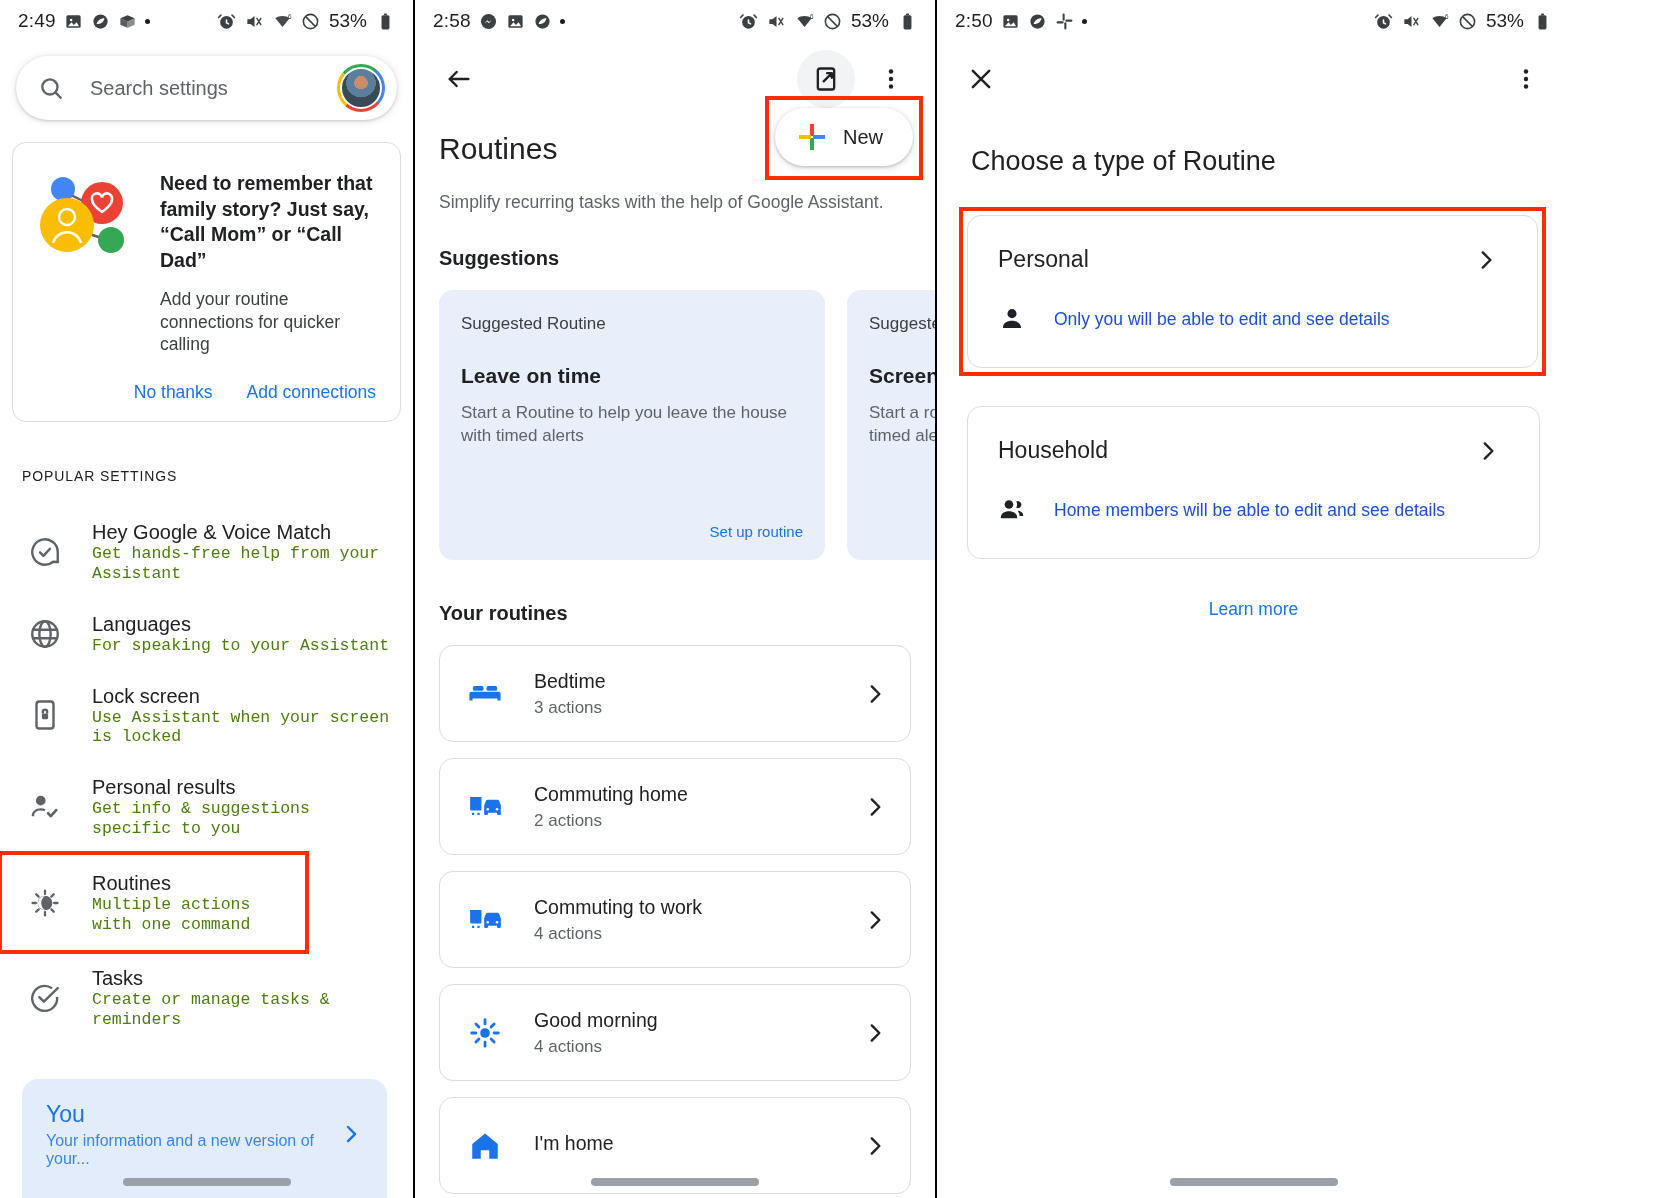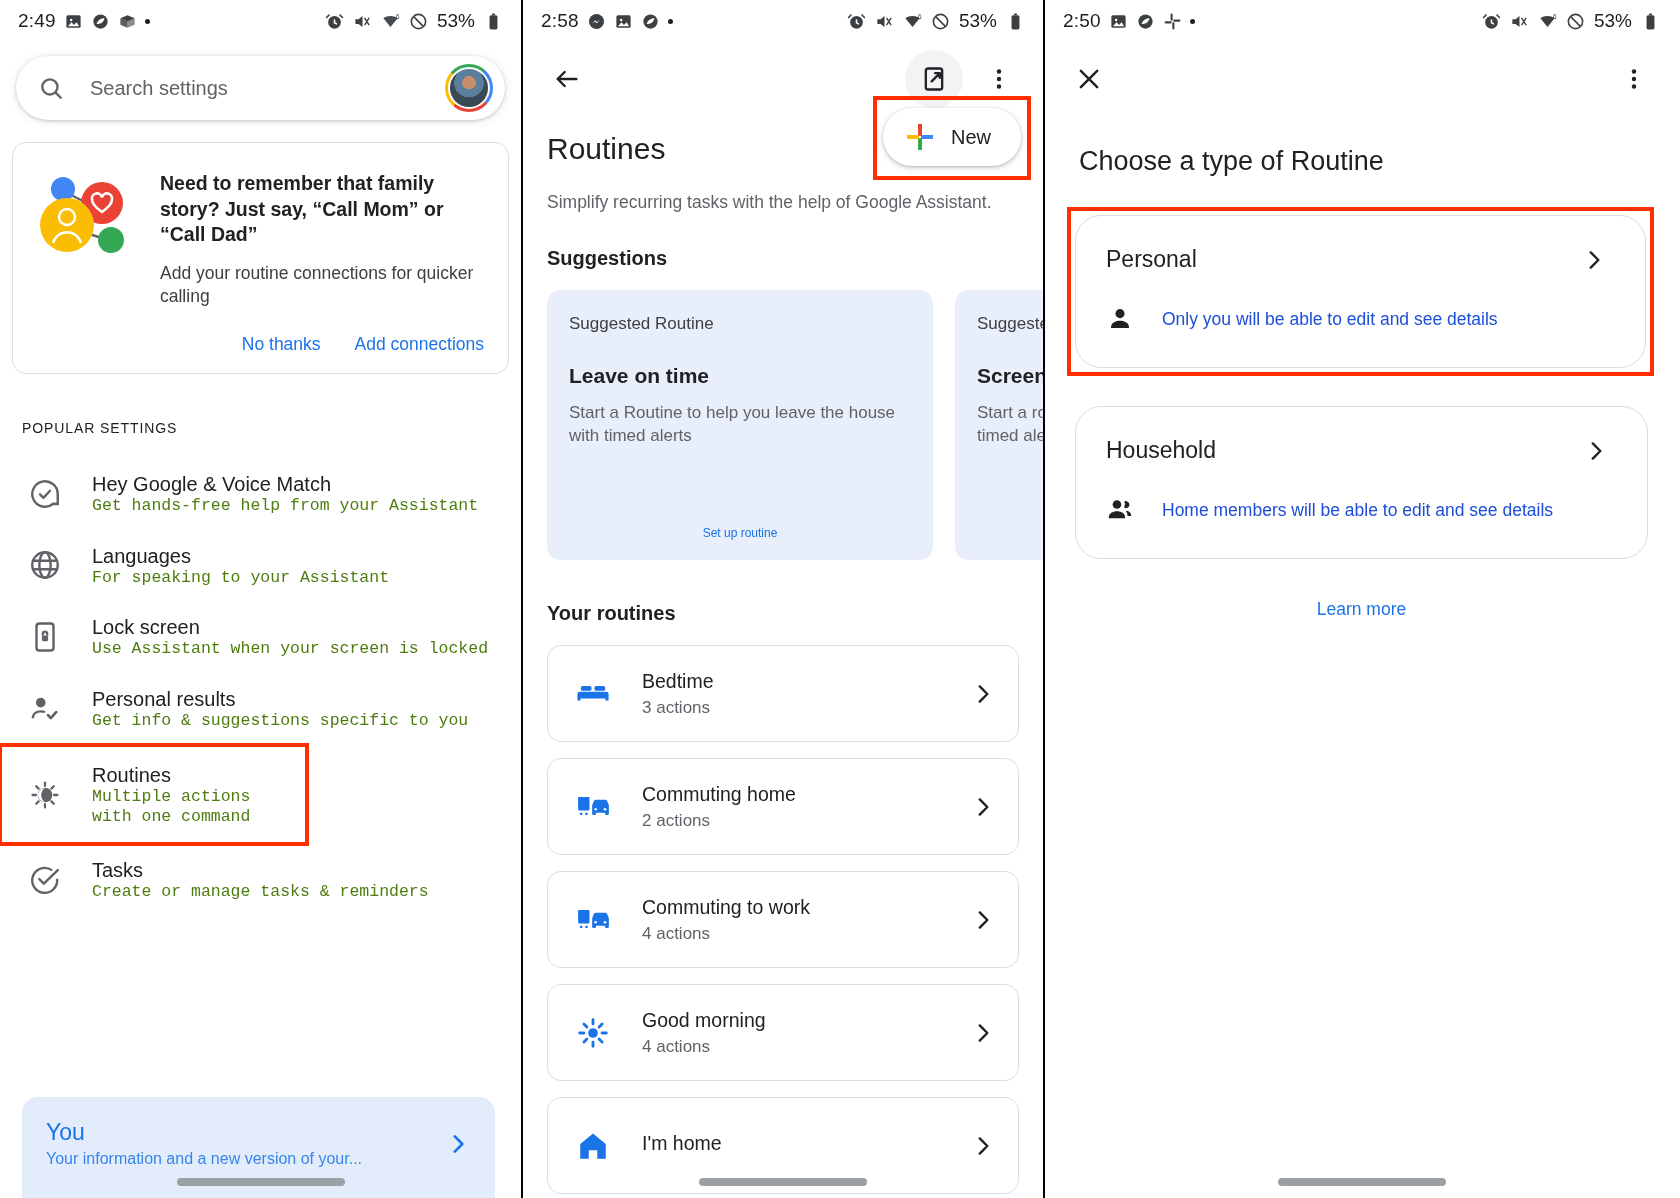--- a/index.html
+++ b/index.html
@@ -4,21 +4,21 @@
 <style>
   * { box-sizing: border-box; margin: 0; padding: 0; }
   html, body {
     width: 1680px; height: 1198px;
     background: #ffffff;
     font-family: "Liberation Sans", sans-serif;
     overflow: hidden;
   }
   .screens { display: flex; width: 1680px; height: 1198px; }
   .panel { position: relative; height: 1198px; background: #fff; overflow: hidden; flex-shrink: 0; }
-  .panel-1 { width: 521px; }
+  .panel-1 { width: 413px; }
   .panel-2 { width: 522px; border-left: 2px solid #000; }
   .panel-3 { width: 635px; border-left: 2px solid #000; }
 
   
   .statusbar {
     height: 42px; display: flex; align-items: center;
     padding: 0 18px; font-size: 19px; color: #1f1f1f; font-weight: 500;
   }
   .sb-left { display: flex; align-items: center; gap: 8px; }
   .sb-time { font-size: 19px; letter-spacing: .2px; }
@@ -109,38 +109,38 @@
 
   .sub-head { font-size: 20px; font-weight: bold; color: #202124; margin: 34px 0 0 24px; }
   .sugg-strip { display: flex; gap: 22px; margin: 20px 0 0 24px; }
   .sugg-card {
     width: 386px; flex-shrink: 0; background: #e8eefa; border-radius: 14px;
     padding: 24px 22px 20px 22px; height: 270px; display: flex; flex-direction: column;
   }
   .sugg-kicker { font-size: 17px; color: #3c4043; }
   .sugg-name { font-size: 21px; font-weight: bold; color: #202124; margin-top: 30px; }
   .sugg-desc { font-size: 17px; color: #5f6368; margin-top: 14px; line-height: 1.35; }
-  .sugg-cta { margin-top: auto; font-size: 12px; color: #1a73e8; font-weight: 500; background: none; border: 0; text-align: center; padding: 0; cursor: pointer; font-family: inherit; }
+  .sugg-cta { margin-top: auto; font-size: 15px; color: #1a73e8; font-weight: 500; background: none; border: 0; text-align: right; padding: 0; cursor: pointer; font-family: inherit; }
 
   .routines-list { margin: 20px 24px 0 24px; display: flex; flex-direction: column; gap: 16px; }
   .routine-card {
     border: 1px solid #dadce0; border-radius: 14px; height: 97px;
     display: flex; align-items: center; padding: 0 22px 0 28px;
   }
   .routine-ico { width: 34px; height: 34px; color: #1a73e8; flex-shrink: 0; }
   .routine-ico svg { display: block; width: 100%; height: 100%; }
   .routine-txt { margin-left: 32px; }
   .routine-name { font-size: 19.5px; color: #202124; font-weight: 500; }
   .routine-count { font-size: 17px; color: #5f6368; margin-top: 5px; }
   .routine-chevron { margin-left: auto; width: 26px; height: 26px; color: #202124; }
 
   
   .p3-title { font-size: 27px; color: #202124; margin: 30px 0 0 34px; }
   .type-card {
-    margin: 0 30px; border: 1px solid #dadce0; border-radius: 26px;
+    margin: 0 30px; border: 1px solid #dadce0; border-radius: 14px;
     padding: 30px 38px 34px 30px; position: relative; background: #fff; text-align: center;
   }
   .type-card-wrap { margin-top: 34px; }
   .type-card-wrap.highlight { outline: 4px solid #ff2d00; margin: 34px 28px 0 26px; padding: 4px; }
   .type-card-wrap.highlight .type-card { margin: 0; }
   .type-head { display: flex; align-items: center; }
   .type-name { font-size: 23px; color: #202124; }
   .type-chevron { margin-left: auto; width: 26px; height: 26px; color: #202124; }
   .type-detail { display: flex; align-items: center; margin-top: 32px; }
   .type-detail-ico { width: 28px; height: 28px; color: #202124; flex-shrink: 0; }

